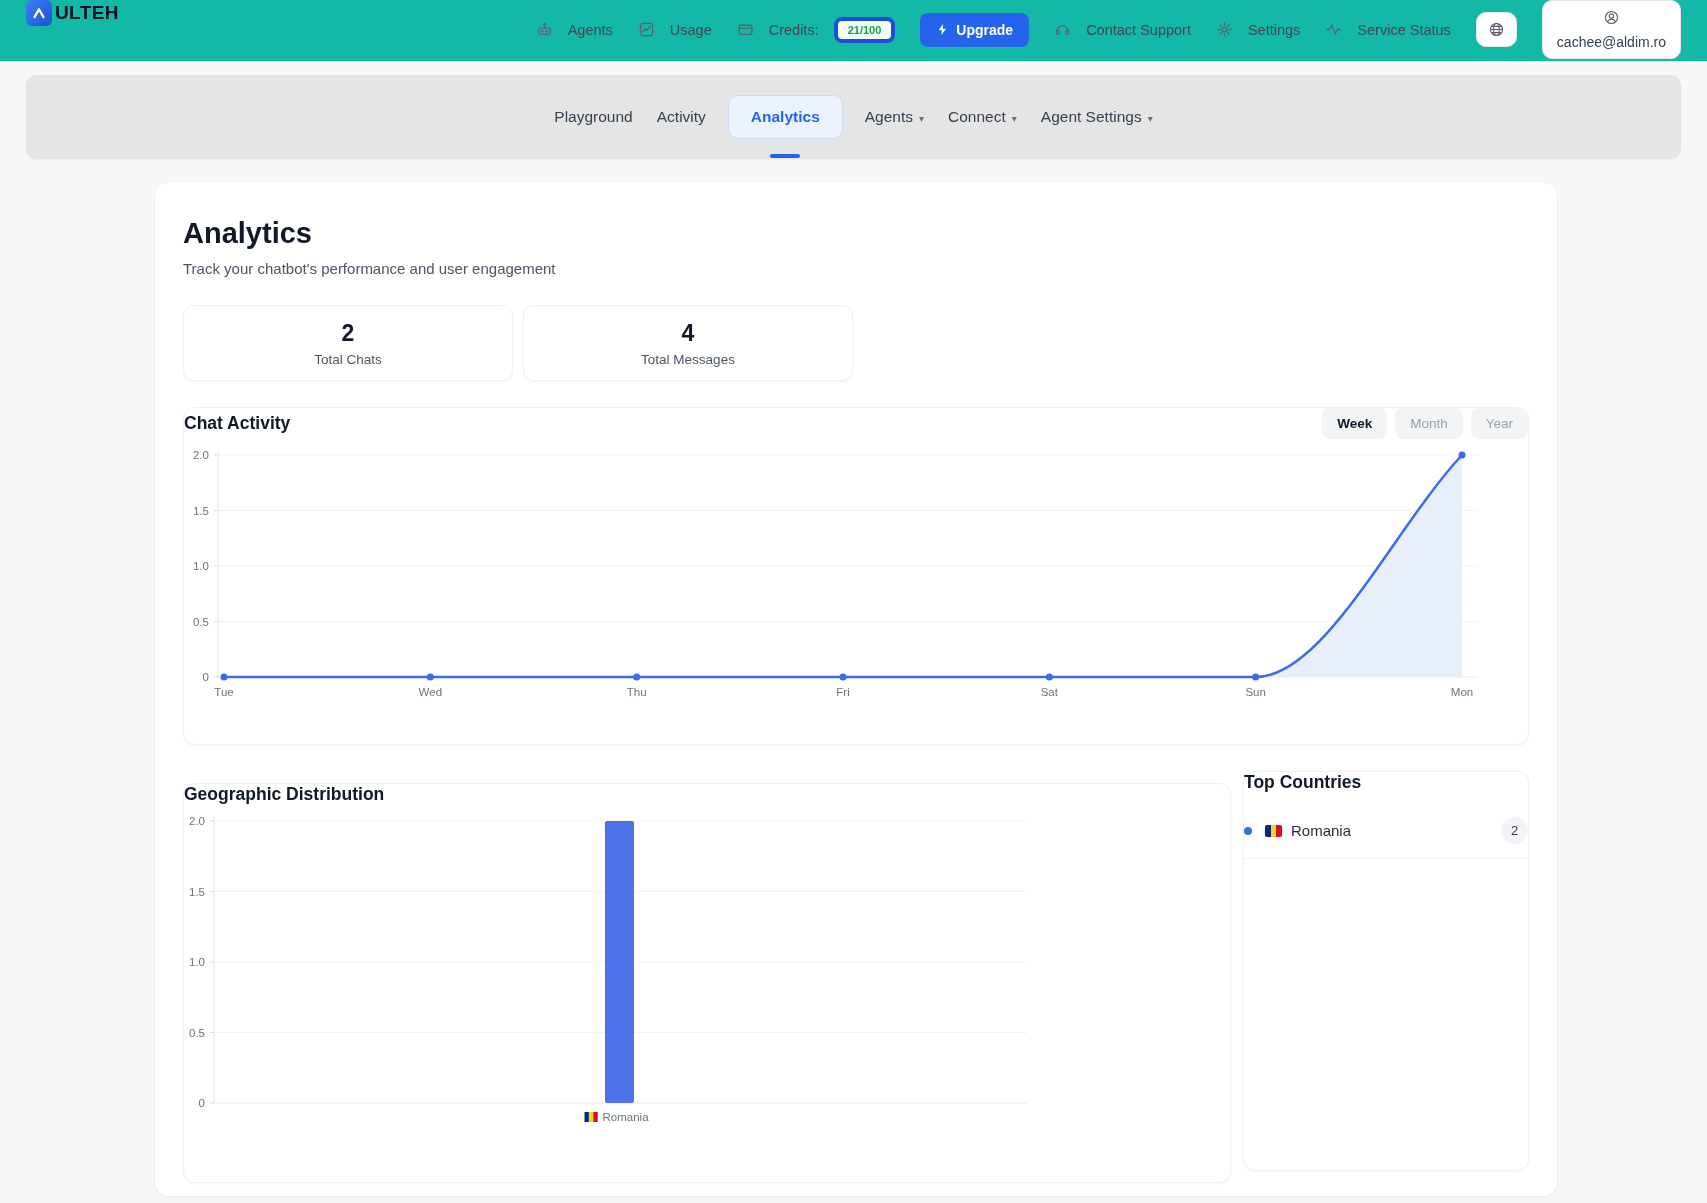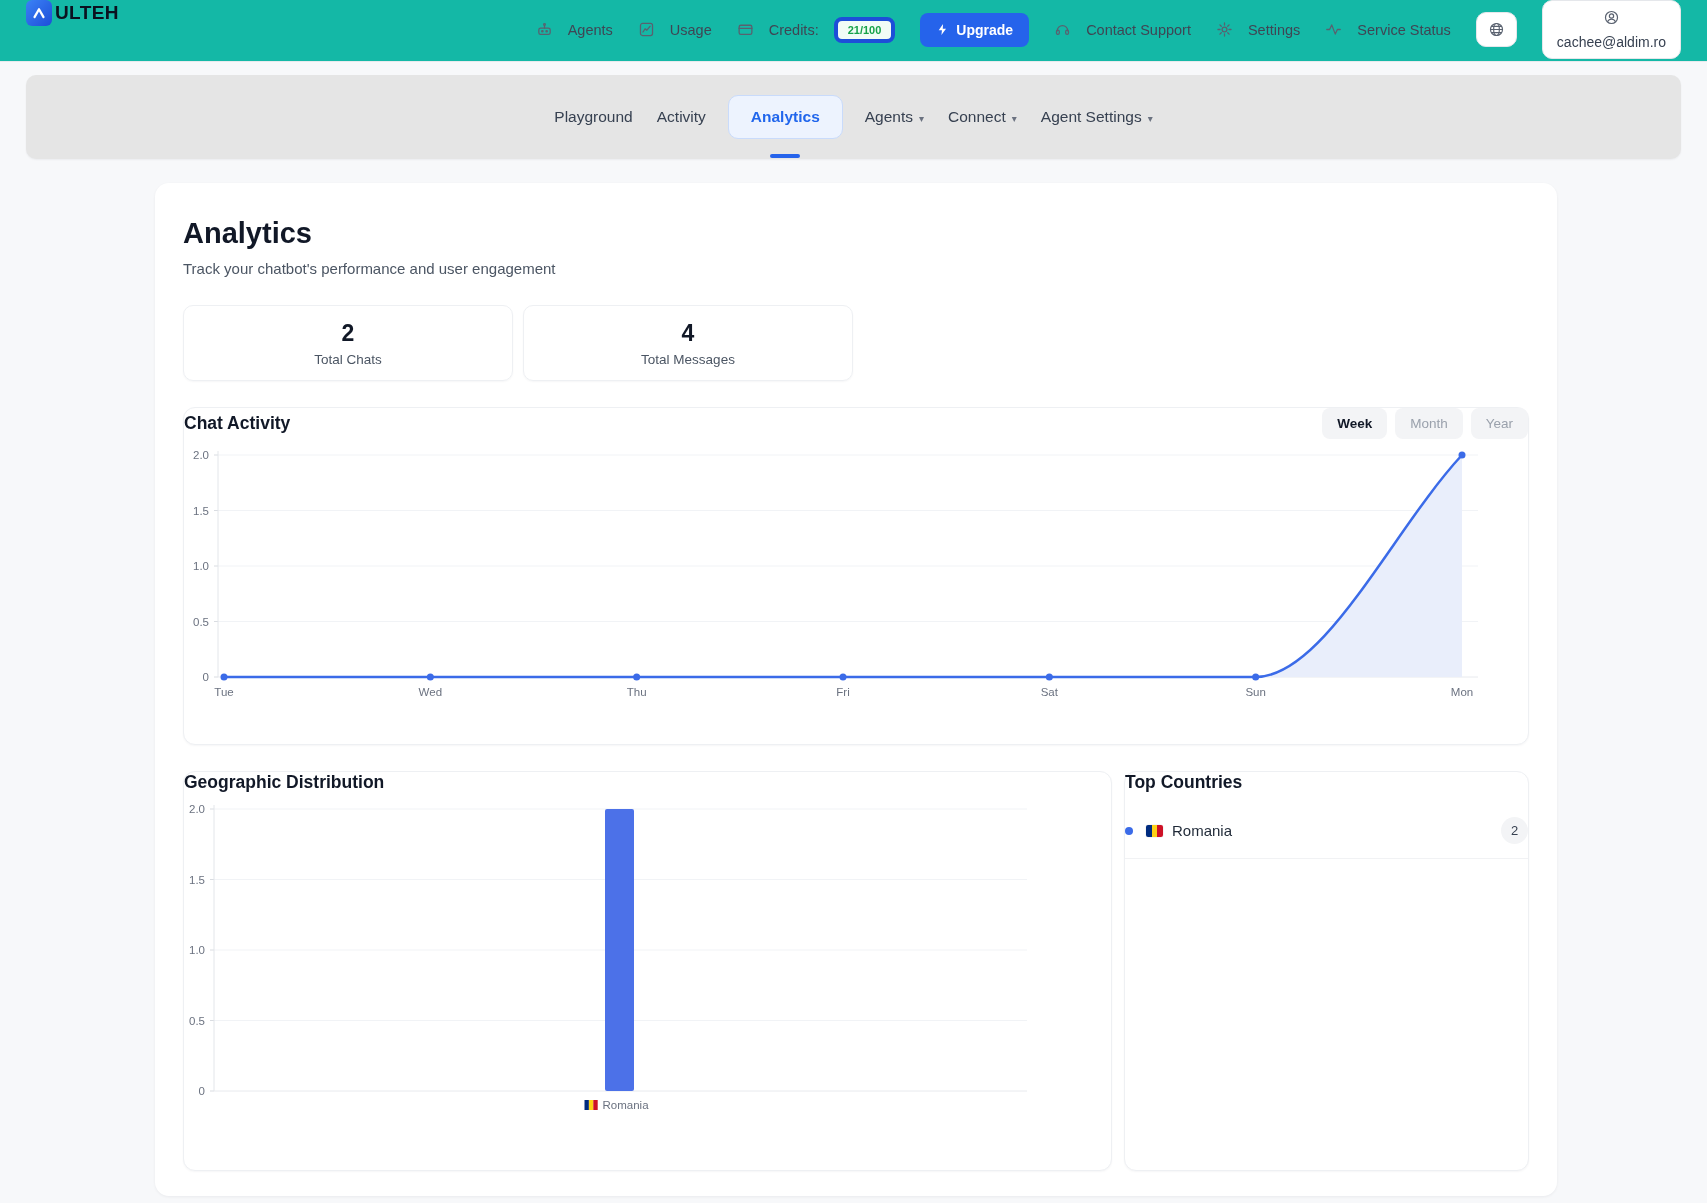--- a/index.html
+++ b/index.html
@@ -85,21 +85,21 @@
   .chat-panel { margin-top:26px; height:338px; }
   .panel-header { display:flex; align-items:center; justify-content:space-between; }
   .panel-title { font-size:17.5px; font-weight:600; color:#111827; }
   .range-group { display:flex; gap:8px; }
   .range-btn {
     background:#f3f4f6; border:none; border-radius:8px; padding:8px 15px;
     font-size:13.5px; color:#9aa1ac; font-weight:500; cursor:pointer; font-family:inherit;
   }
   .range-btn.active { color:#111827; font-weight:700; }
   .bottom-row { display:flex; gap:12px; margin-top:26px; }
-  .geo-panel { width:929px; height:400px; }
+  .geo-panel { width:1048px; height:400px;margin-top:12px; }
   .top-panel { flex:1; height:400px; }
   .chart-box { margin-top:8px; }
   
   .country-row {
     display:flex; align-items:center; margin-top:24px; padding-bottom:14px;
     border-bottom:1px solid #f1f2f4;
   }
   .dot { width:8px; height:8px; border-radius:50%; background:#3b6be8; margin-right:13px; }
   .flag { width:17px; height:12px; border-radius:2px; overflow:hidden; display:flex; margin-right:9px; box-shadow:0 0 0 .5px rgba(0,0,0,.08); }
   .flag div { flex:1; }

